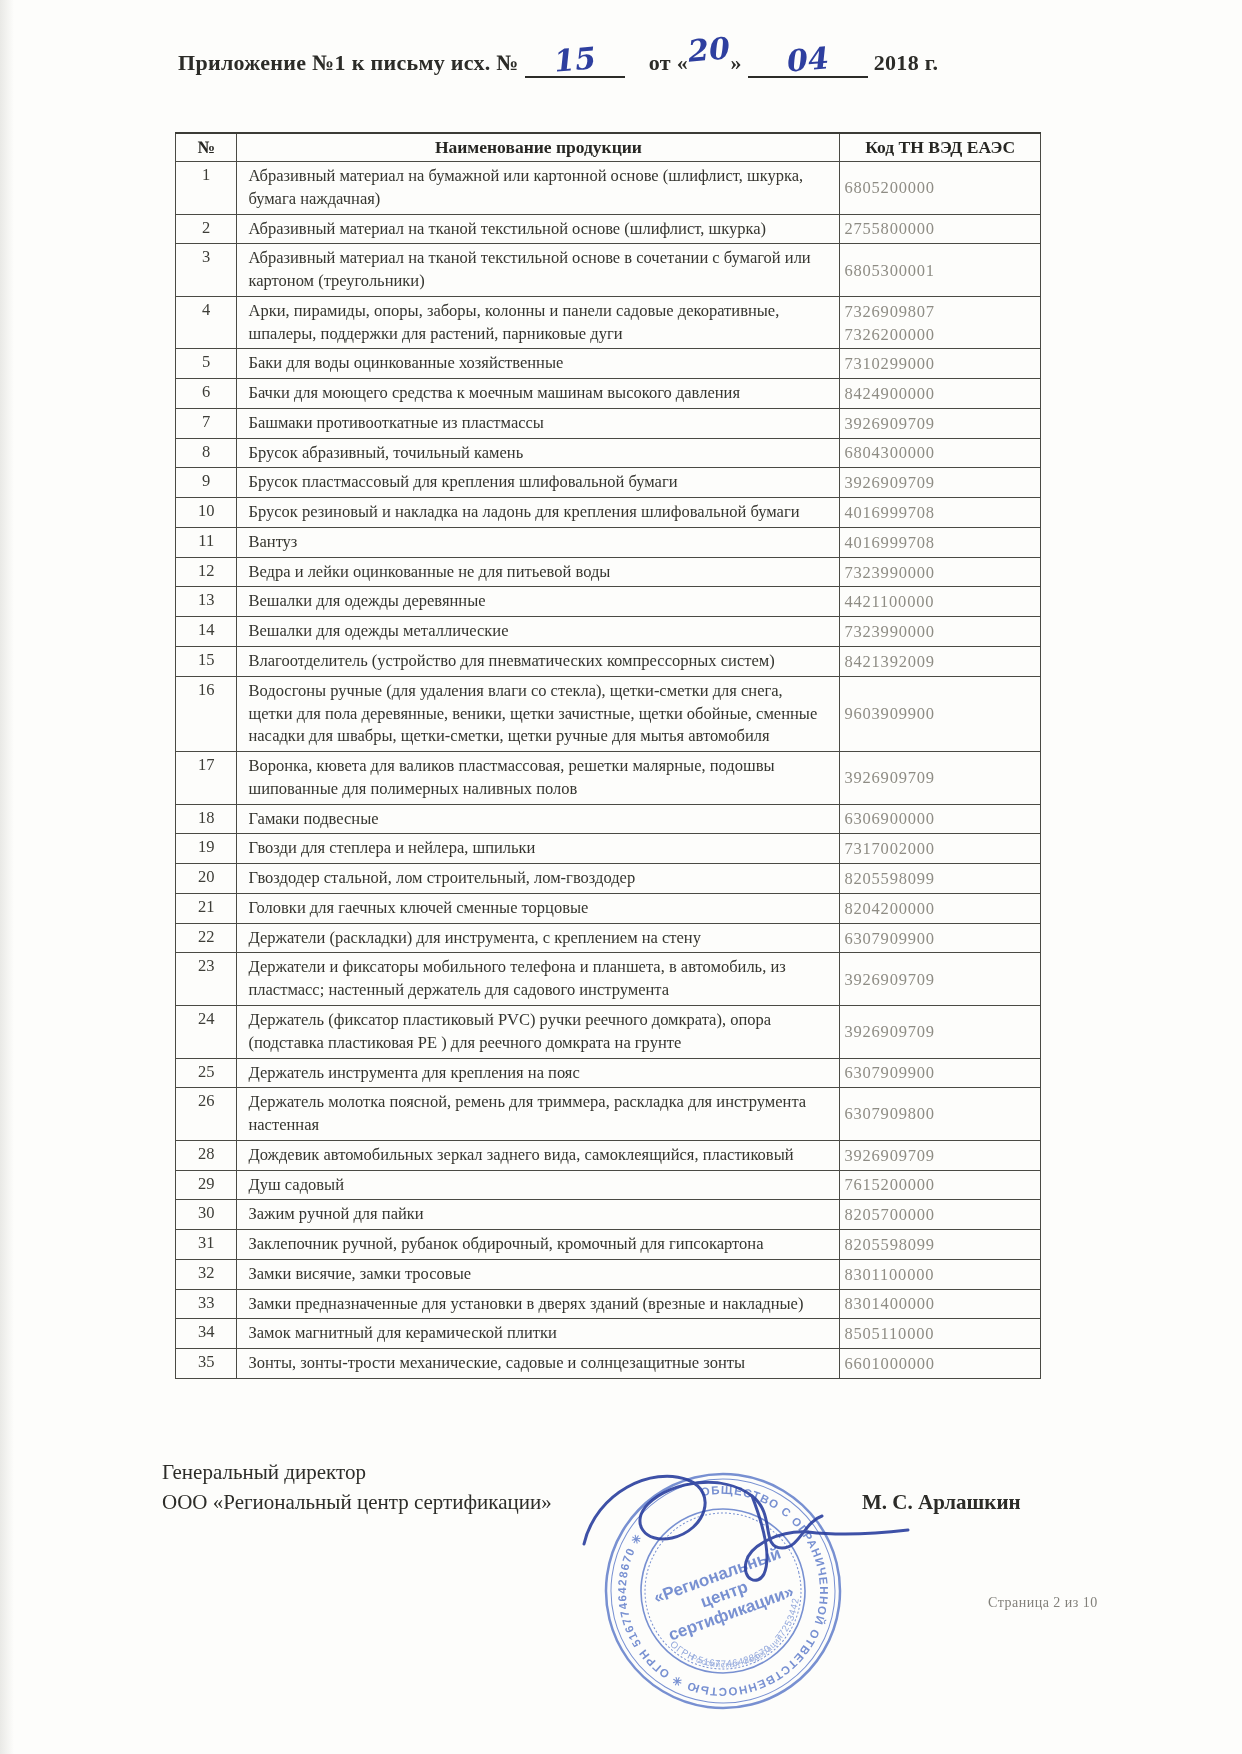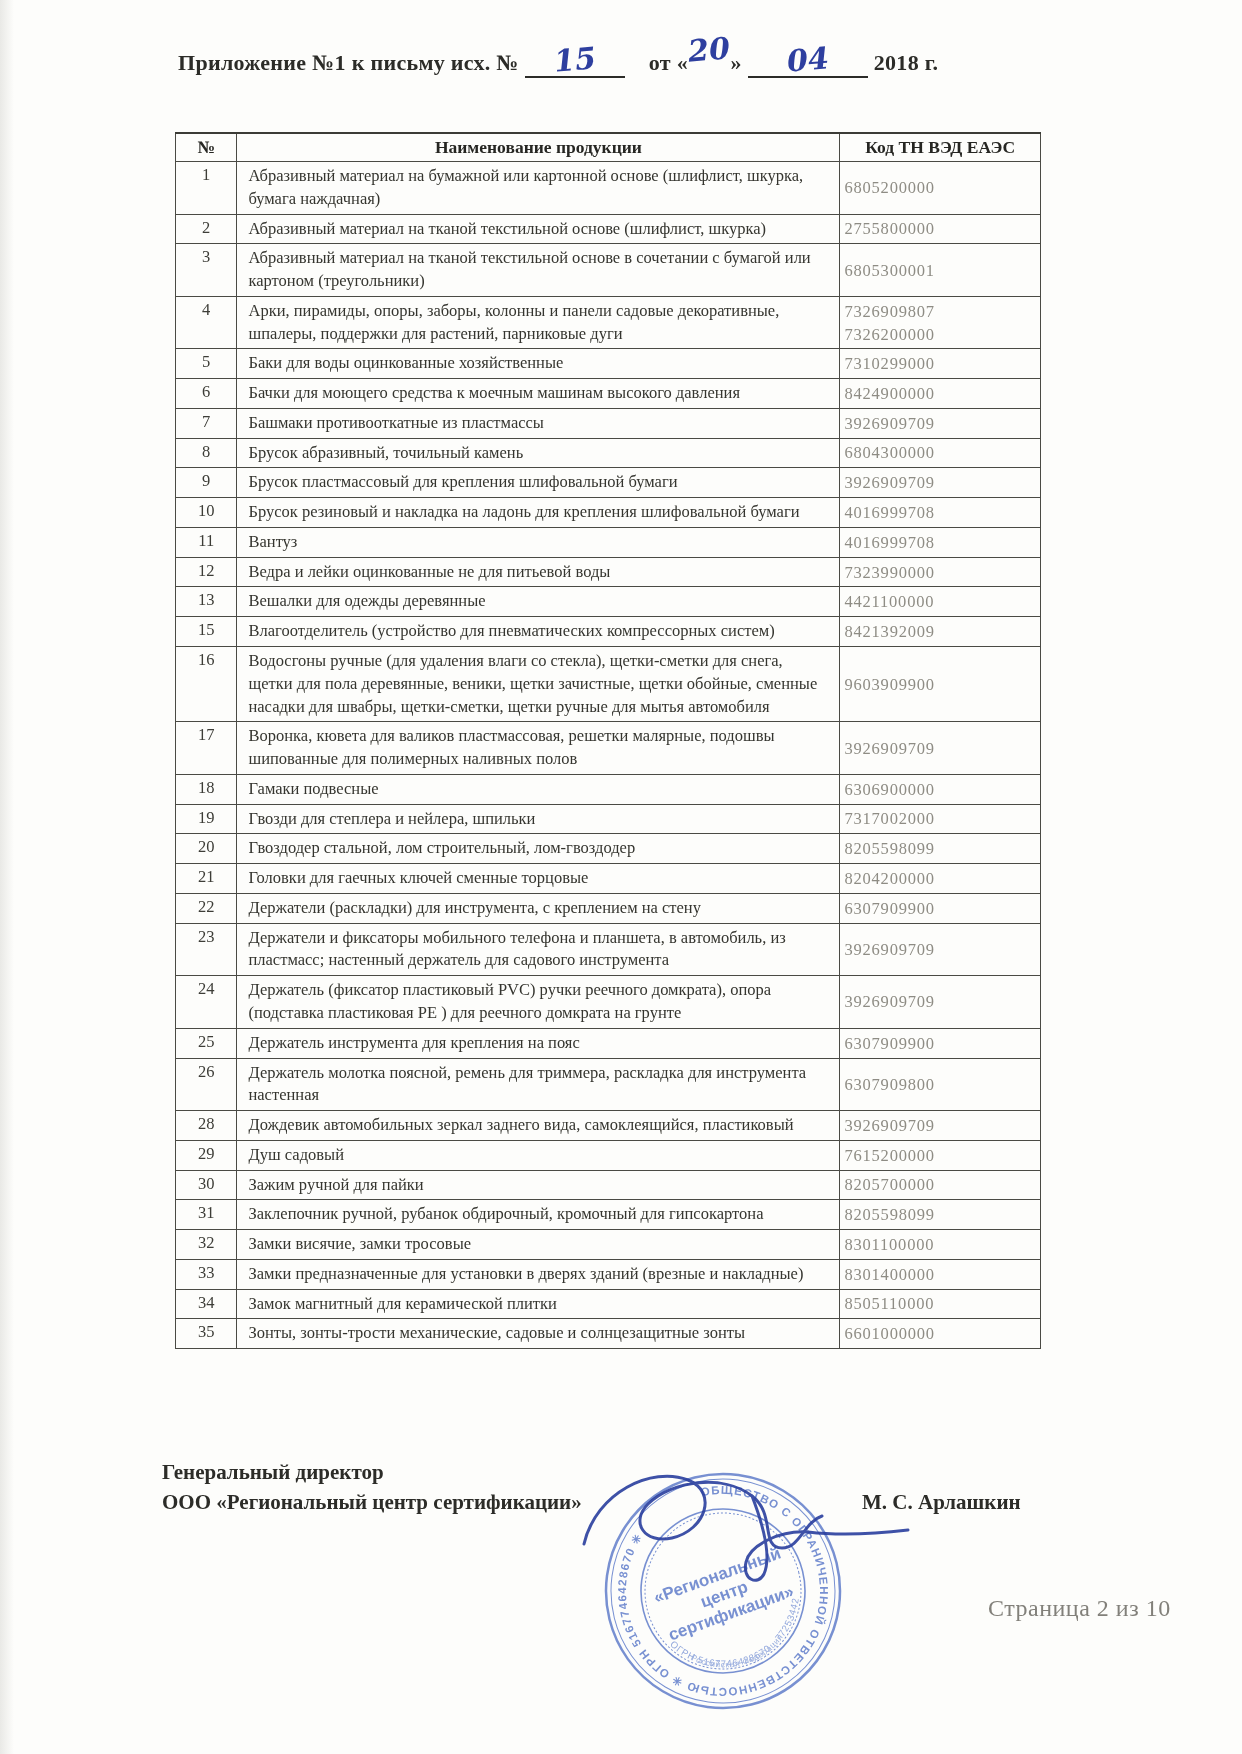--- a/index.html
+++ b/index.html
@@ -60,29 +60,29 @@
     padding:3px 10px 3px 11px;line-height:1.38;
   }
   td.cell-code{
     vertical-align:middle;
     color:#8e8c84;letter-spacing:.8px;
     padding:2px 4px;line-height:1.4;font-size:16.5px;
   }
   
   .footer-titles{
     position:absolute;left:162px;top:1457px;
-    font-size:21px;font-weight:bold;color:#2c2c28;line-height:1.45;
+    font-size:21px;font-weight:normal;color:#2c2c28;line-height:1.45;
   }
   .signer-name{
     position:absolute;left:862px;top:1490px;
     font-size:21px;font-weight:bold;color:#2c2c28;
   }
   .page-indicator{
     position:absolute;left:988px;top:1595px;
-    font-size:24px;color:#82807a;letter-spacing:.5px;
+    font-size:14px;color:#82807a;letter-spacing:.5px;
   }
   
   .stamp-wrap{position:absolute;left:600px;top:1468px;width:246px;height:246px;opacity:.82;}
   .signature-wrap{position:absolute;left:556px;top:1452px;width:370px;height:150px;}
 </style>
 </head>
 <body>
 
 <div class="page">
 
@@ -203,20 +203,27 @@
     </tr>
 
     <tr>
       <td class="cell-num">13</td>
       <td class="cell-name">Вешалки для одежды деревянные</td>
       <td class="cell-code">
             <div>4421100000</div>
           </td>
     </tr>
 
+    <tr>
+      <td class="cell-num">14</td>
+      <td class="cell-name">Вешалки для одежды металлические</td>
+      <td class="cell-code">
+            <div>7323990000</div>
+          </td>
+    </tr>
 
     <tr>
       <td class="cell-num">15</td>
       <td class="cell-name">Влагоотделитель (устройство для пневматических компрессорных систем)</td>
       <td class="cell-code">
             <div>8421392009</div>
           </td>
     </tr>
 
     <tr>

